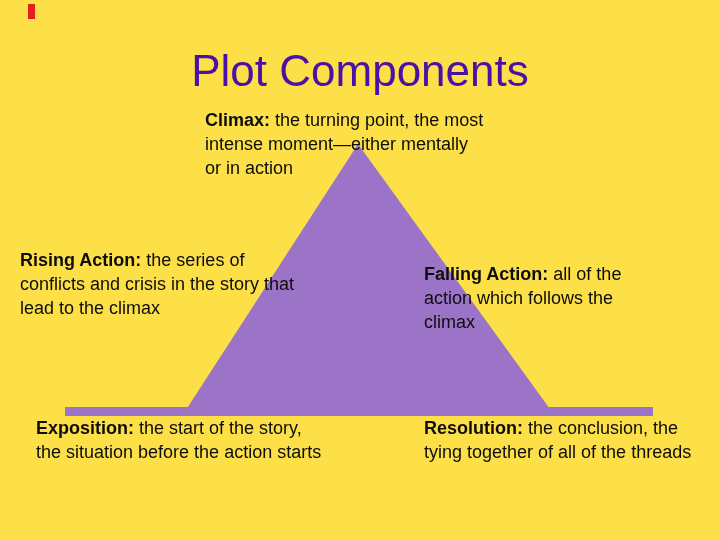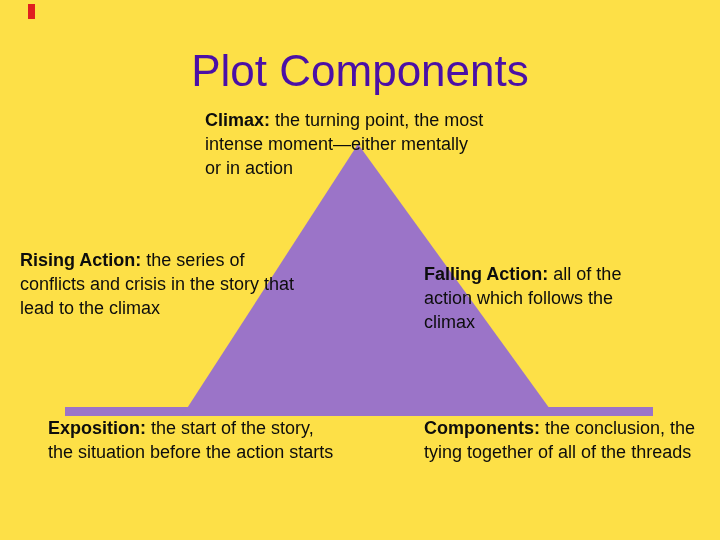--- a/index.html
+++ b/index.html
@@ -34,21 +34,21 @@
     position:absolute;
     font-size:18px;
     line-height:24px;
     color:#0d0d0d;
     white-space:pre-line;
   }
   .bd{font-weight:bold;}
   .climax{left:205px;top:108px;}
   .rising{left:20px;top:248px;}
   .falling{left:424px;top:262px;}
-  .exposition{left:36px;top:416px;margin-left:12px;}
+  .exposition{left:36px;top:416px;}
   .resolution{left:424px;top:416px;}
 </style>
 </head>
 <body>
 
 <div class="slide">
 
   <div class="accent"></div>
 
   <h1 class="title">Plot Components</h1>
@@ -66,16 +66,16 @@
 conflicts and crisis in the story that
 lead to the climax</span></div>
 
   <div class="tb falling"><span class="bd">Falling Action:</span> <span>all of the
 action which follows the
 climax</span></div>
 
   <div class="tb exposition"><span class="bd">Exposition:</span>  <span>the start of the story,
 the situation before the action starts</span></div>
 
-  <div class="tb resolution"><span class="bd">Components:</span> <span>the conclusion, the
+  <div class="tb resolution"><span class="bd">Resolution:</span> <span>the conclusion, the
 tying together of all of the threads</span></div>
 
 </div>
 
 </body></html>

